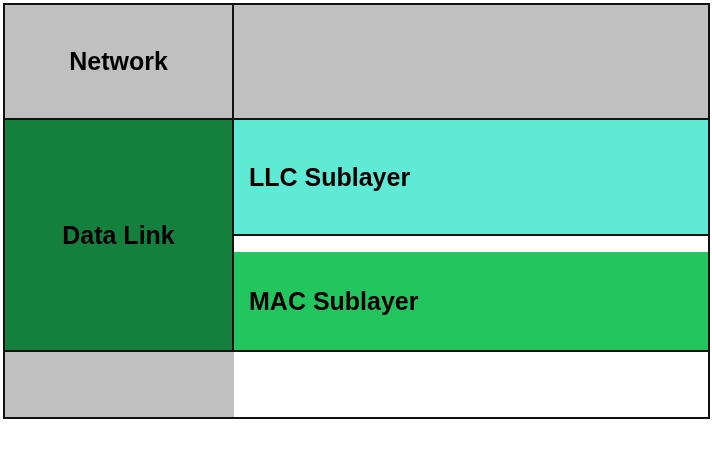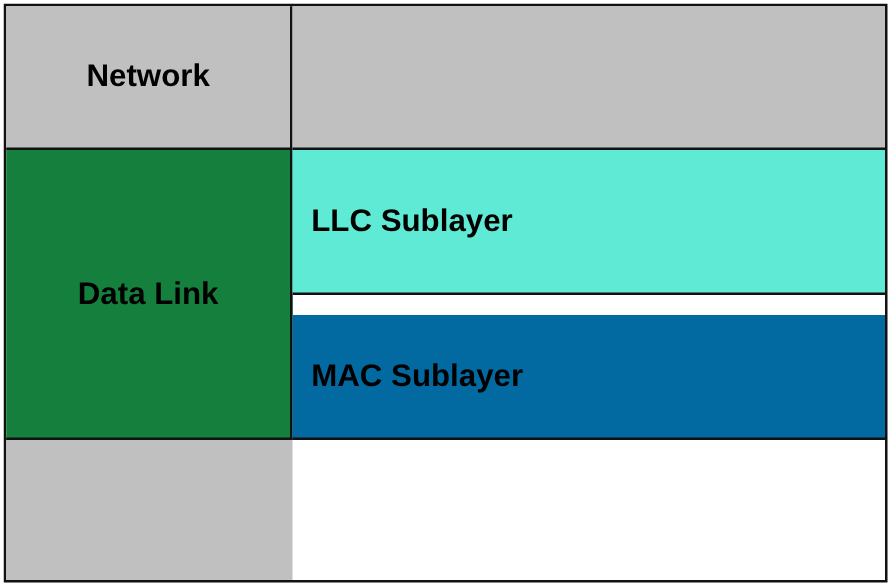--- a/index.html
+++ b/index.html
@@ -1,37 +1,37 @@
 <!DOCTYPE html>
 <html><head>
   <meta charset="utf-8">
   <style>
     html, body { margin: 0; padding: 0; background: #ffffff; }
     body { width: 712px; height: 468px; position: relative; overflow: hidden; }
     .grid {
-      position: absolute; left: 3px; top: 3px; width: 707px; height: 463px;
+      position: absolute; left: 3px; top: 3px; width: 707px; height: 416px;
       box-sizing: border-box;
       border: 2px solid #111;
       display: grid;
       grid-template-columns: 229px 1fr;
       grid-template-rows: 115px 116px 116px 1fr;
       font-family: "Liberation Sans", sans-serif;
       font-weight: bold;
       font-size: 25px;
       color: #000;
     }
     .cell { box-sizing: border-box; display: flex; align-items: center; }
     .center { justify-content: center; }
     .left { justify-content: flex-start; padding-left: 15px; }
     .br { border-right: 2px solid #111; }
     .bb { border-bottom: 2px solid #111; }
     .gray { background: #c0c0c0; }
     .green { background: #15803d; }
     .yellow { background: #5eead4; }
-    .blue { background: #0369a1; margin-top: 16px; }
+    .blue { background: #22c55e; margin-top: 16px; }
     .datalink { grid-row: 2 / span 2; grid-column: 1; }
   </style>
 </head>
 <body>
 
 <div class="grid">
   <div class="cell center br bb gray">
     <span>Network</span>
   </div>
   <div class="cell bb gray"></div>

